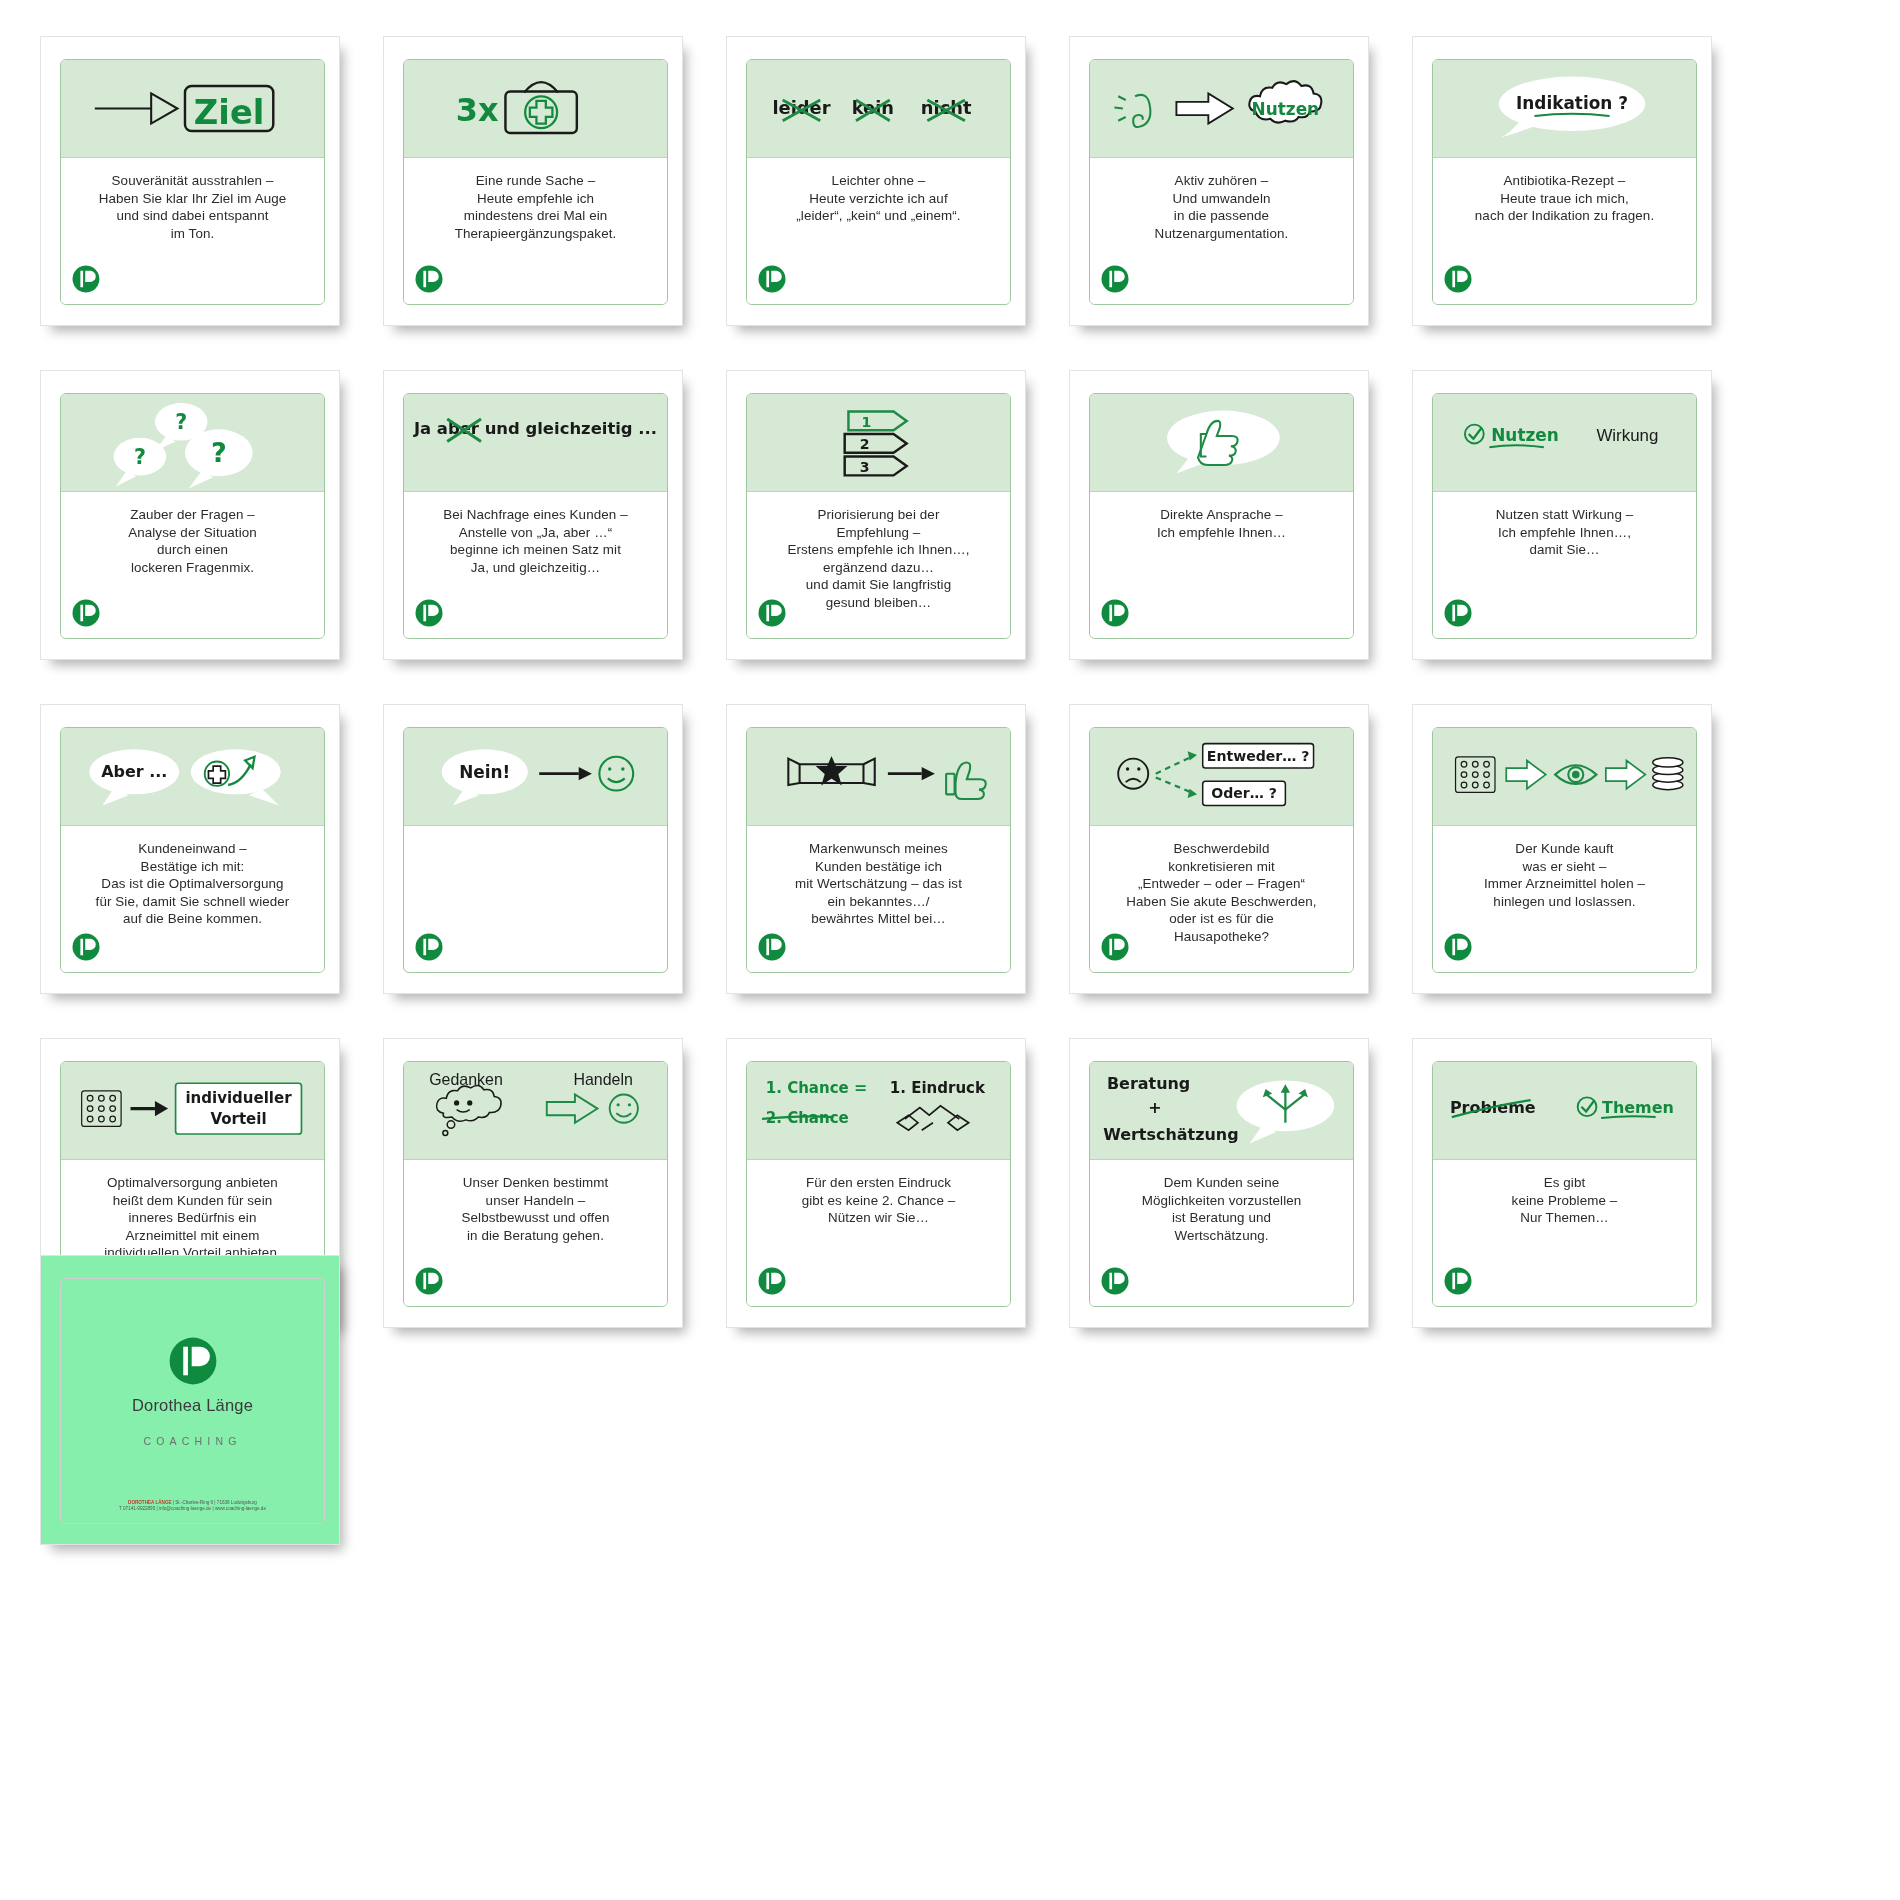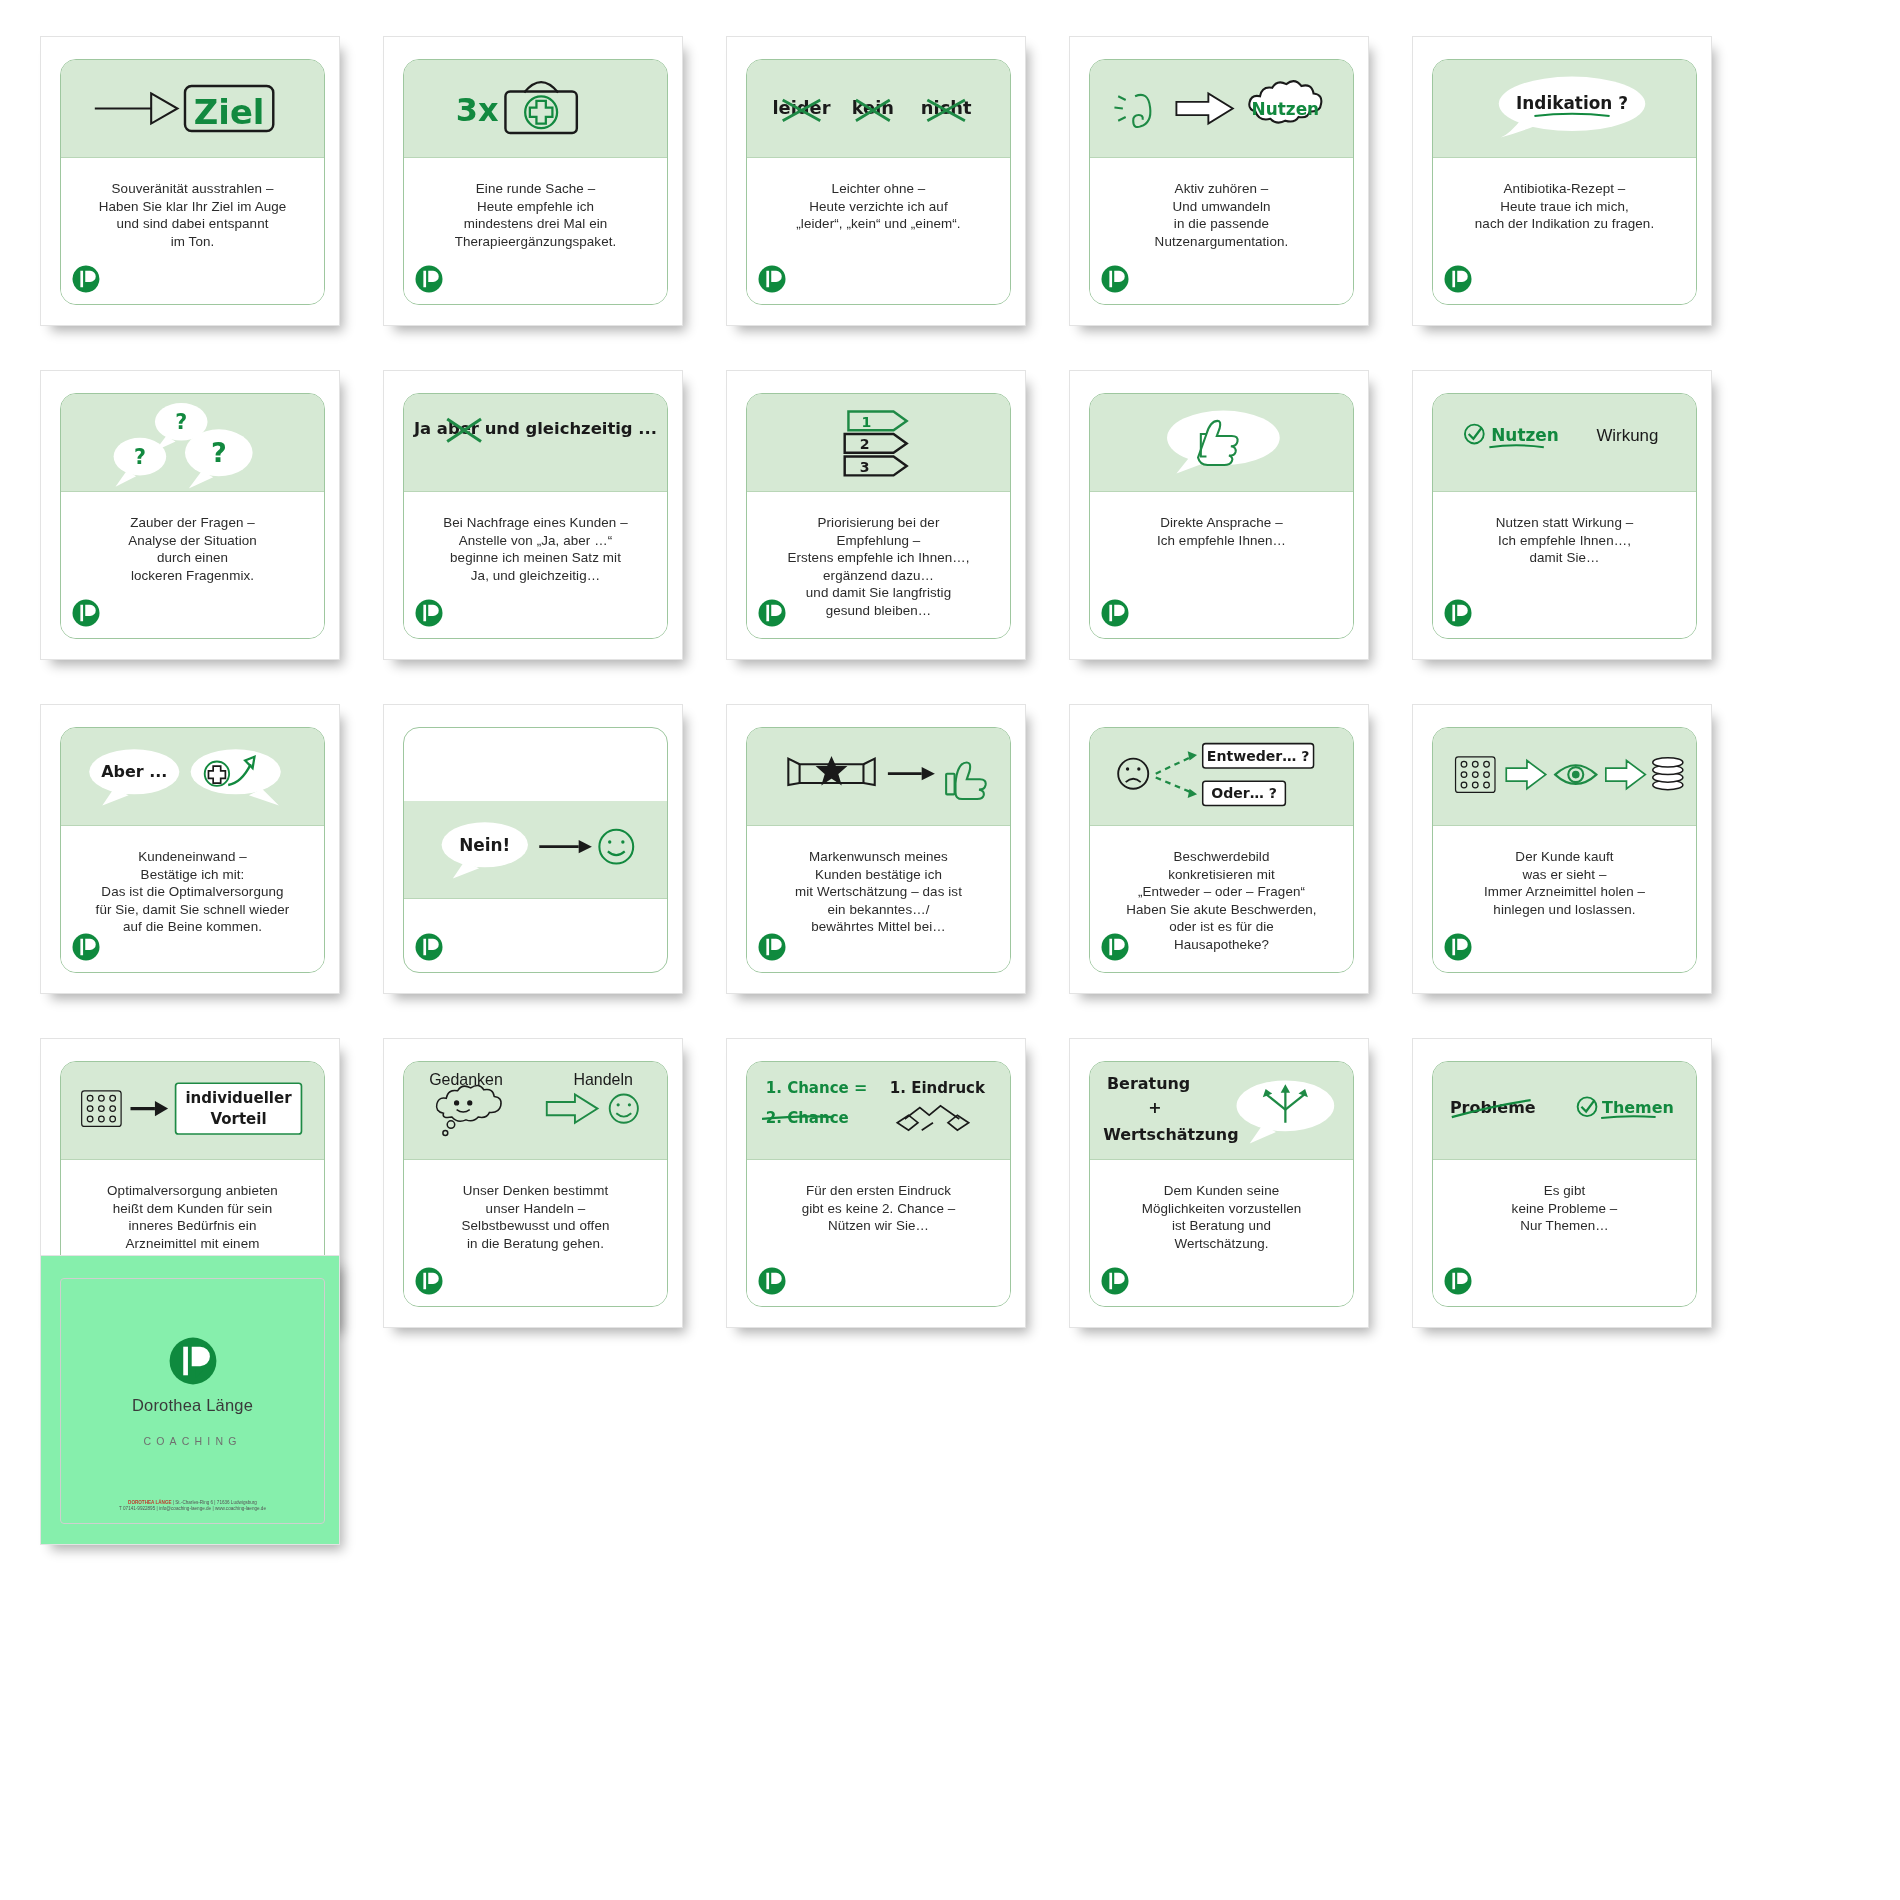--- a/index.html
+++ b/index.html
@@ -25,44 +25,43 @@
     position:relative;
     width:300px; height:290px;
     background:#ffffff;
     border:1px solid #e3e3e3;
     box-shadow: 7px 9px 11px -4px rgba(0,0,0,0.30);
   }
   .inner {
     position:absolute;
     left:19px; top:22px; right:14px; bottom:20px;
     border:1px solid #9ec79f;
-    border-radius:16px;
+    border-radius:6px;
     overflow:hidden;
     display:flex;
     flex-direction:column;
-    justify-content:center;
   }
   .head {
     height:98px;
     background:#d6e9d4;
     border-bottom:1px solid #b9d6b7;
     position:relative;
     display:flex;
     align-items:center;
     justify-content:center;
     flex:0 0 auto;
   }
   .body {
     flex:1 1 auto;
     background:#ffffff;
     padding:14px 12px 0 12px;
     text-align:center;
   }
   .body p {
-    margin:8px;
+    margin:0;
     font-size:13.4px;
     line-height:17.6px;
     color:#2b2b2b;
     letter-spacing:0.1px;
   }
   .logo {
     position:absolute;
     left:10px; bottom:10px;
     width:30px; height:30px;
   }

